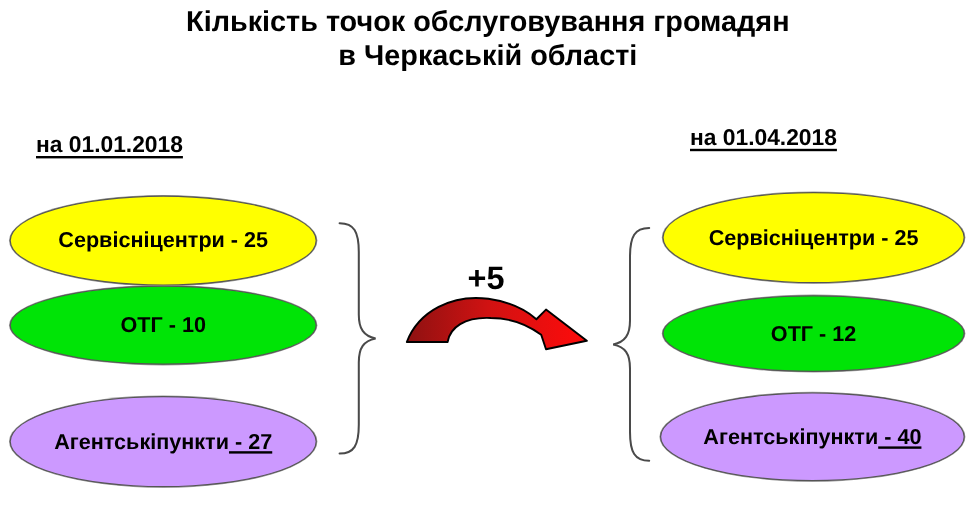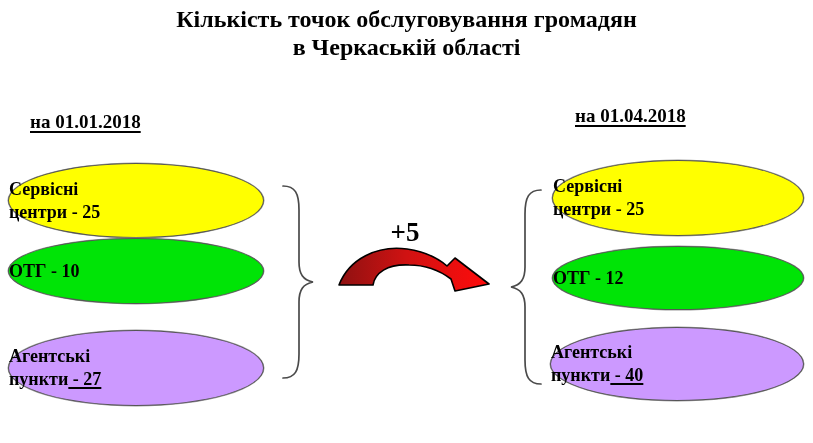--- a/index.html
+++ b/index.html
@@ -1,32 +1,32 @@
 <!DOCTYPE html>
 <html><head>
 <meta charset="utf-8">
 <style>
   html,body{margin:0;padding:0;background:#fff;}
   .stage{
     position:relative;width:813px;height:443px;background:#ffffff;
-    font-family:Liberation Serif, serif;color:#000;overflow:hidden;
+    font-family:Liberation Sans, sans-serif;color:#000;overflow:hidden;
   }
   .title{
     position:absolute;top:5px;left:0;width:813px;text-align:center;
     font-size:24px;line-height:1.18;font-weight:bold;color:#000;
   }
   .date-heading{
     position:absolute;font-size:19px;font-weight:bold;text-align:left;
     text-decoration:underline;text-decoration-thickness:2px;text-underline-offset:3px;
   }
   .heading-left{top:111px;left:30px;width:195px;}
   .heading-right{top:105px;left:575px;width:200px;}
   .ellipse{
     position:absolute;border:1px solid #555;border-radius:50%;
-    display:flex;flex-direction:column;align-items:flex-start;justify-content:center;
+    display:flex;flex-direction:row;align-items:center;justify-content:center;
     font-size:18px;font-weight:bold;line-height:23px;text-align:center;
     box-shadow:0 0 0 0.5px #999;
   }
   .ellipse .uline{text-decoration:underline;text-decoration-thickness:2px;text-underline-offset:2px;}
   
   .el-l0{left:8px;top:163px;width:254px;height:73px;}
   .el-l1{left:8px;top:238px;width:254px;height:64px;}
   .el-l2{left:8px;top:330px;width:254px;height:74px;}
   
   .el-r0{left:552px;top:160px;width:250px;height:74px;}

